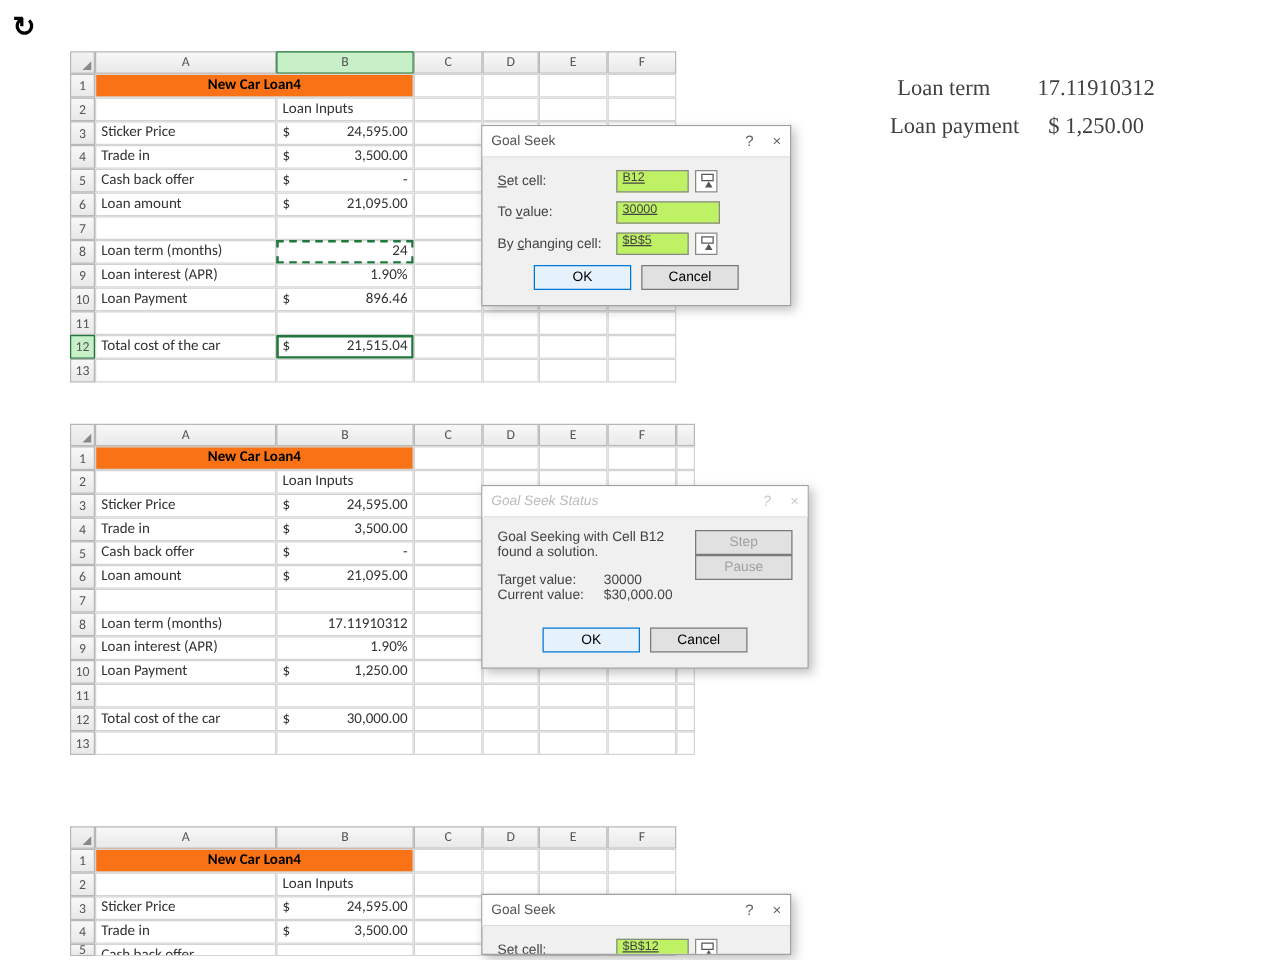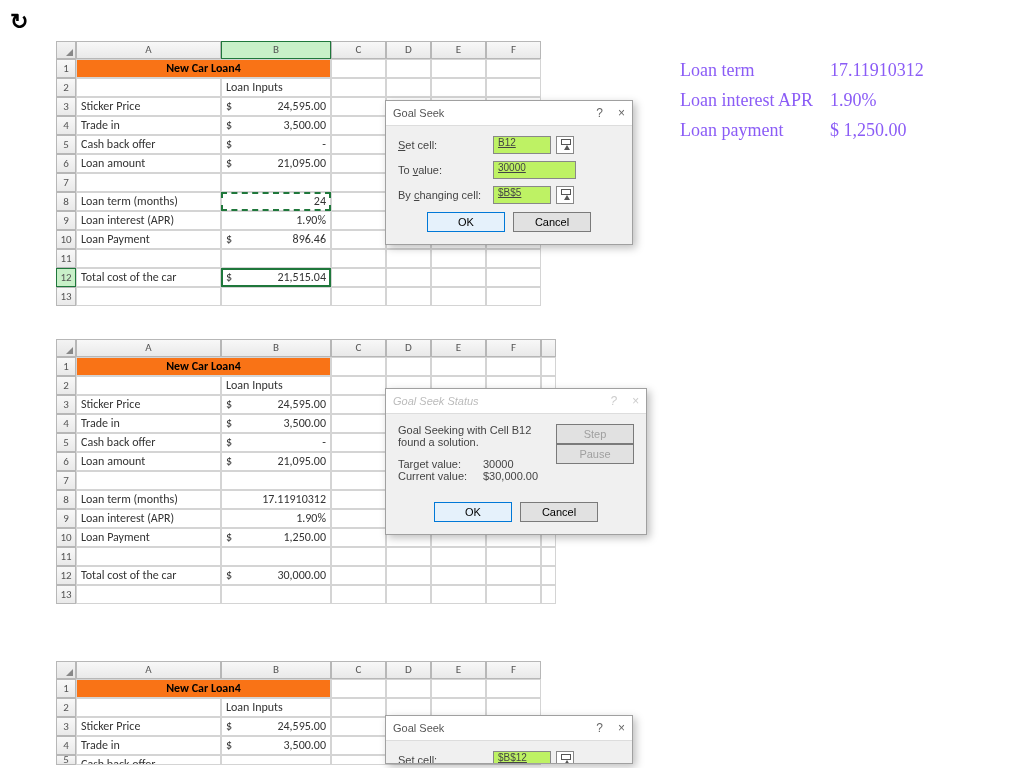--- a/index.html
+++ b/index.html
@@ -149,23 +149,24 @@
   .btn-primary { border:1.5px solid #0078d7; background:#e5f1fb;}
   .side-btns { display:flex; flex-direction:column; }
   .disabled { color:#a0a0a0; }
   .dlg-disabled .dlg-title { color:#bbb;font-style:italic;}
   .dlg-disabled .dlg-title .controls span{ color:#ccc;}
 
   
   .handwriting {
     position:absolute;
     font-family: "Comic Sans MS", "Segoe Script", cursive;
-    color:#8b5cf6;
+    color:#404040;
     font-size:18px;
     line-height: 30px;
+    text-align: center;
   }
   .handwriting div { white-space:nowrap; }
   .handwriting .k { display:inline-block; width:150px;}
 </style>
 </head>
 <body>
 
 <div class="refresh-icon">↻</div>
 
 <div class="block" style="top:40px; left:55px;">
@@ -619,15 +620,14 @@
     <div class="dlg-row">
       <label><span style="text-decoration:underline">S</span>et cell:</label>
       <div class="inp inp-small">$B$12</div>
       <div class="pick-btn"></div>
     </div>
   </div>
 </div>
 
 <div class="handwriting" style="top:55px; left:680px;">
   <div><span class="k">Loan term</span><span>17.11910312</span></div>
-  <div><span class="k">Loan interest APR</span><span>1.90%</span></div>
   <div><span class="k">Loan payment</span><span>$ 1,250.00</span></div>
 </div>
 
 </body></html>

